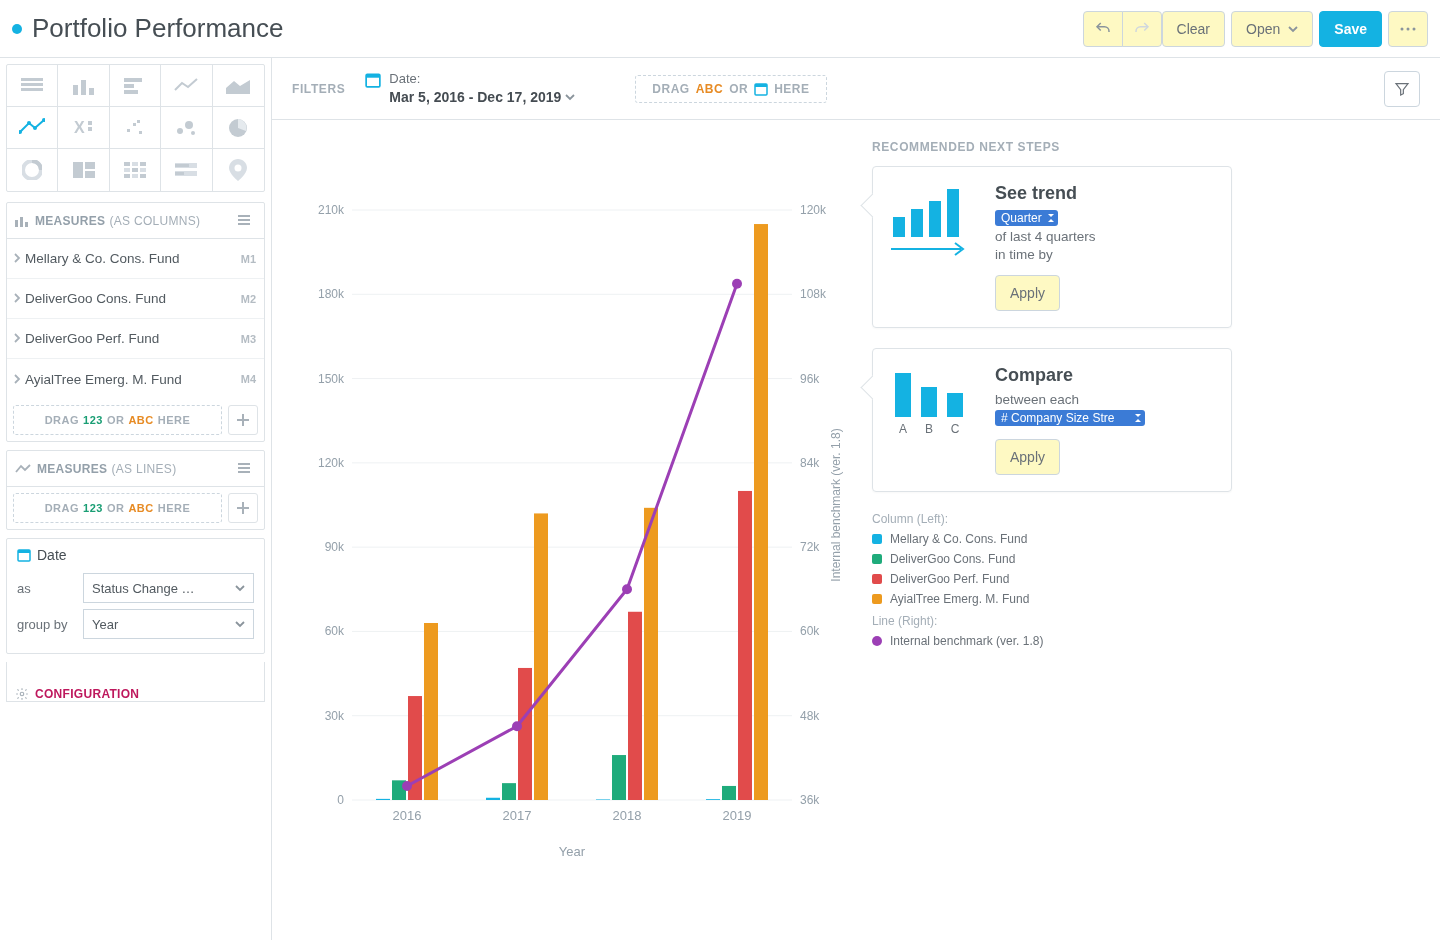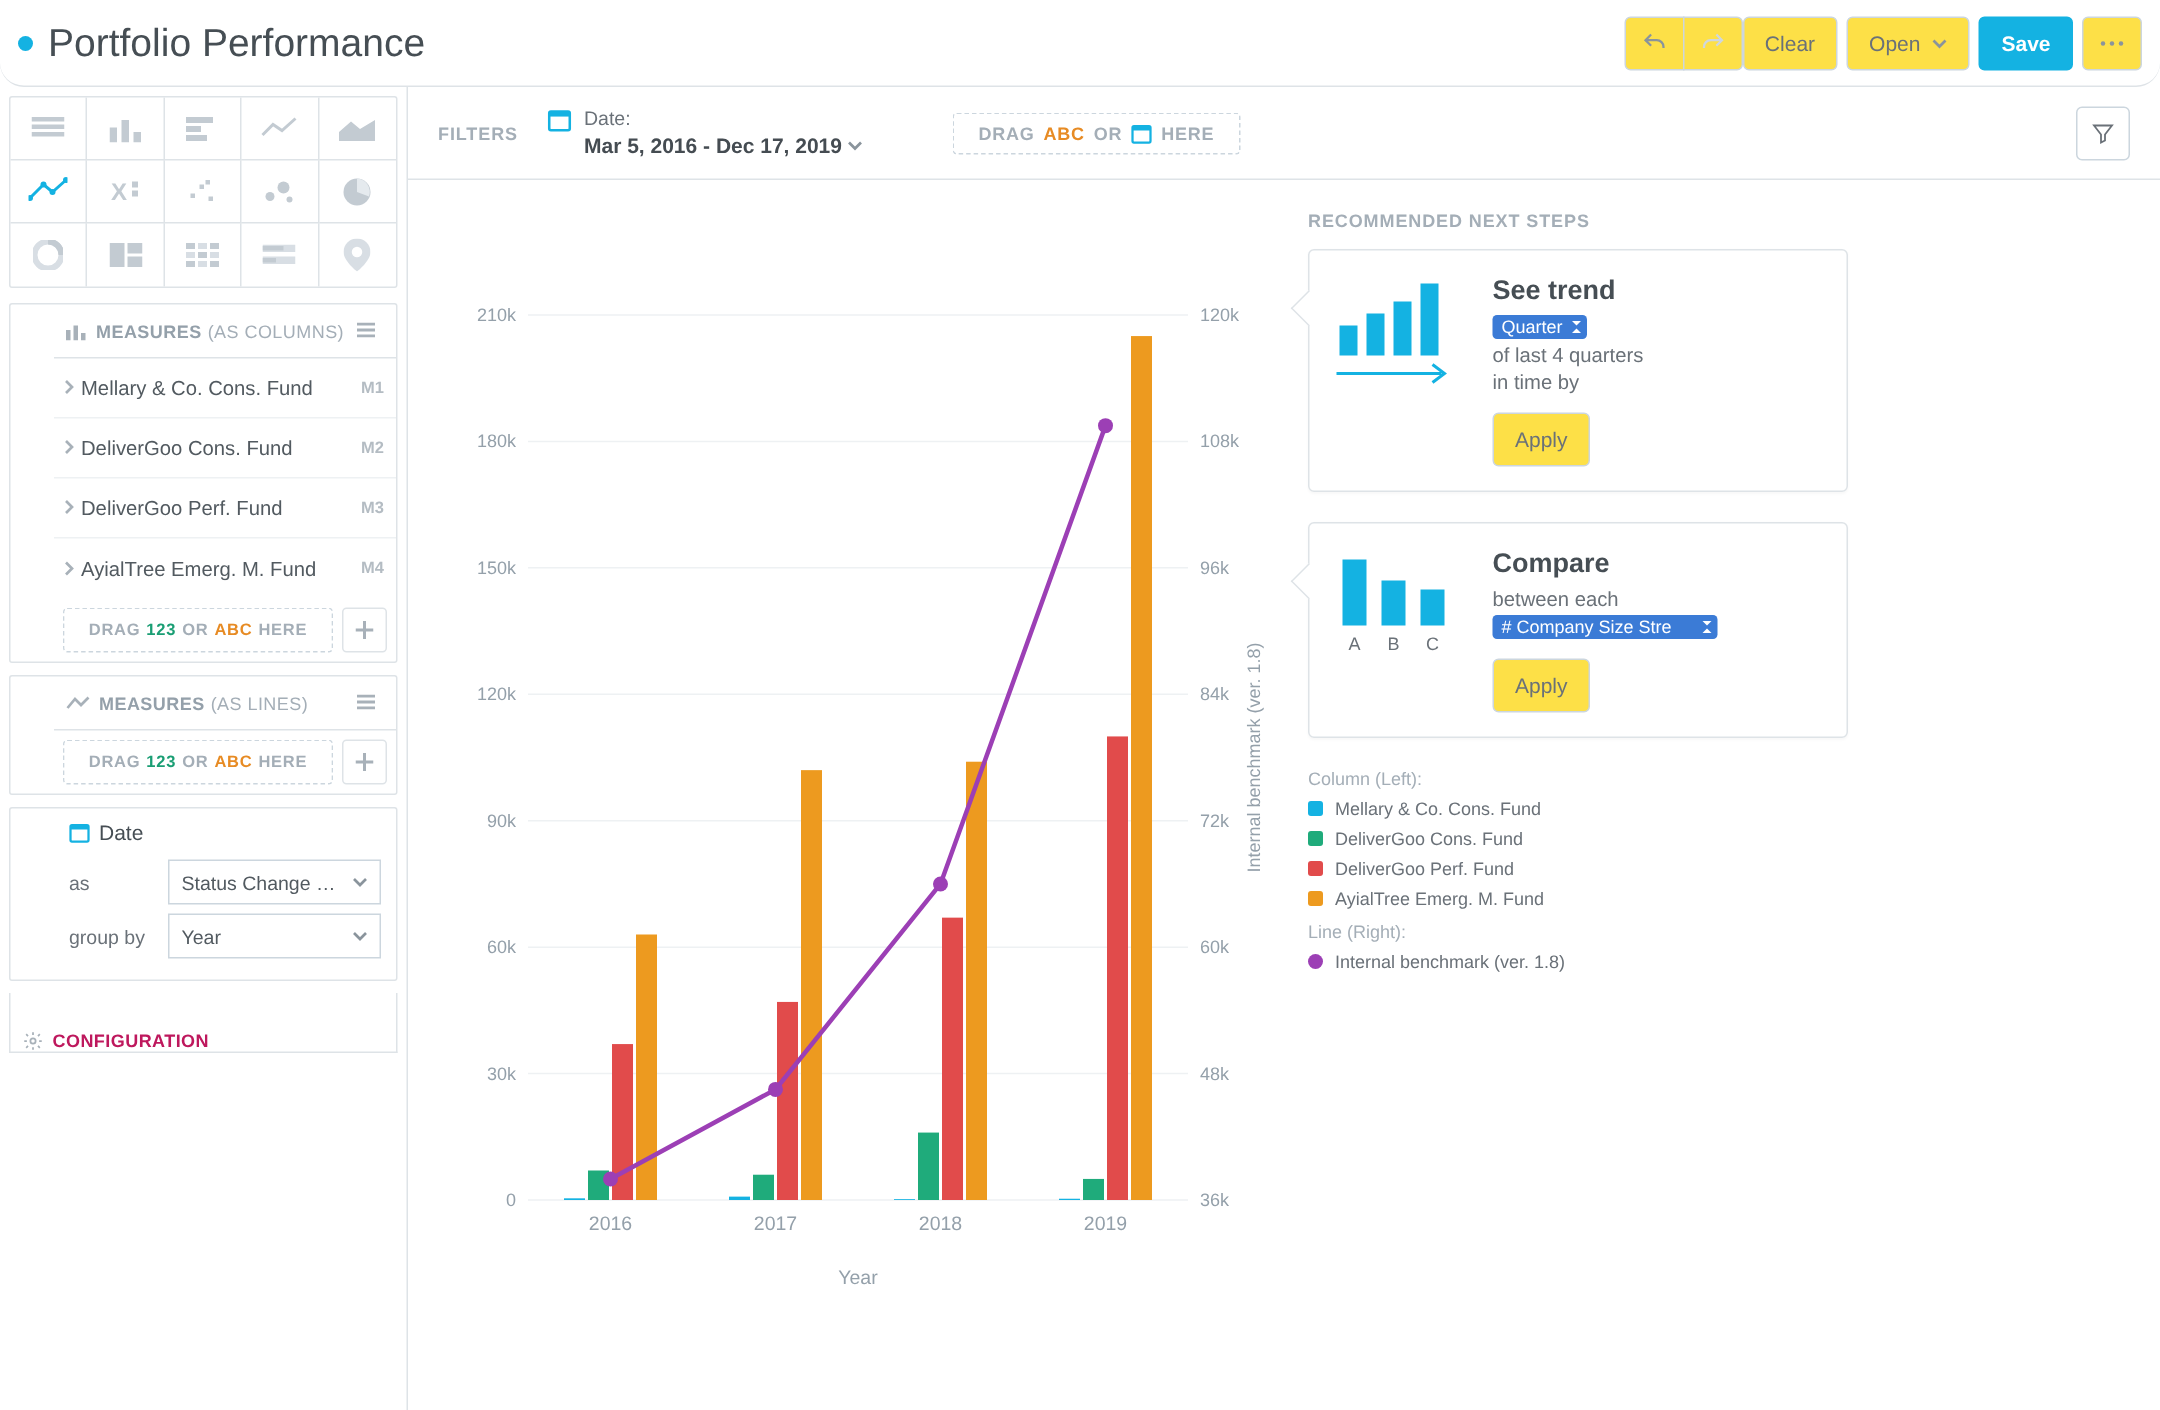--- a/index.html
+++ b/index.html
@@ -1,46 +1,46 @@
 <!DOCTYPE html>
 <html><head>
 <meta charset="utf-8">
 <style>
 * { box-sizing: border-box; margin: 0; padding: 0; font-family: -apple-system, BlinkMacSystemFont, "Segoe UI", Helvetica, Arial, sans-serif; }
 body { background: #fff; color: #464e54; font-size: 13px; }
 .app { width: 1440px; height: 940px; display: flex; flex-direction: column; }
 
 
-.header { height: 58px; border-bottom: 1px solid #dee3e7; display: flex; align-items: center; padding: 0 12px; border-radius: 16px; }
+.header { height: 58px; border-bottom: 1px solid #dee3e7; display: flex; align-items: center; padding: 0 12px; }
 .title-wrap { display: flex; align-items: center; gap: 10px; }
 .unsaved-dot { width: 10px; height: 10px; border-radius: 50%; background: #14b2e2; }
 .title { font-size: 26px; font-weight: 400; color: #464e54; }
 .header-spacer { flex: 1; }
-.btn { height: 36px; border: 1px solid #ccd6de; background: #fde047; border-radius: 4px; display: inline-flex; align-items: center; justify-content: center; padding: 0 14px; font-size: 14px; color: #6a7178; cursor: pointer; }
+.btn { height: 36px; border: 1px solid #ccd6de; background: #fef9c3; border-radius: 4px; display: inline-flex; align-items: center; justify-content: center; padding: 0 14px; font-size: 14px; color: #6a7178; cursor: pointer; }
 .btn.icon-only { width: 40px; padding: 0; }
 .btn + .btn { margin-left: 6px; }
 .btn.primary { background: #14b2e2; border-color: #14b2e2; color: #fff; font-weight: 600; }
 .btn-group { display: inline-flex; }
 .btn-group .btn { border-radius: 0; margin-left: -1px; }
 .btn-group .btn:first-child { border-radius: 4px 0 0 4px; margin-left: 0; }
 .btn-group .btn:last-child { border-radius: 0 4px 4px 0; }
 .open-btn { display: inline-flex; align-items: center; gap: 8px; }
 
 
 .body { flex: 1; display: flex; overflow: hidden; }
 
 
 .left-panel { width: 272px; border-right: 1px solid #dee3e7; overflow-y: auto; padding: 6px; background: #fff; }
 .chart-type-grid { display: grid; grid-template-columns: repeat(5, 1fr); border: 1px solid #dee3e7; border-radius: 2px; margin-bottom: 10px; }
 .chart-type-cell { height: 42px; display: flex; align-items: center; justify-content: center; border-right: 1px solid #dee3e7; border-bottom: 1px solid #dee3e7; color: #a8b1b9; cursor: pointer; }
 .chart-type-cell:nth-child(5n) { border-right: none; }
 .chart-type-cell:nth-last-child(-n+5) { border-bottom: none; }
 .chart-type-cell.active { color: #14b2e2; }
 
-.panel-section { border: 1px solid #dee3e7; border-radius: 2px; margin-bottom: 8px; padding-left: 29px; }
+.panel-section { border: 1px solid #dee3e7; border-radius: 2px; margin-bottom: 8px; }
 .section-header { height: 36px; display: flex; align-items: center; padding: 0 8px; color: #94a0aa; font-size: 12px; letter-spacing: 0.3px; font-weight: 700; border-bottom: 1px solid #dee3e7; }
 .section-header .subtle { font-weight: 400; margin-left: 4px; color: #a4aeb7; }
 .section-header svg { margin-right: 6px; }
 .section-menu { margin-left: auto; color: #a8b1b9; cursor: pointer; }
 
 .measure-row { position: relative; height: 40px; border-bottom: 1px solid #eef1f3; display: flex; align-items: center; padding: 0 8px 0 6px; }
 .measure-row:last-of-type { border-bottom: none; }
 .chev { color: #a8b1b9; margin-right: 4px; }
 .measure-label { flex: 1; white-space: nowrap; overflow: hidden; text-overflow: ellipsis; font-size: 13.5px; color: #525a60; }
 .measure-tag { font-size: 11px; color: #b4bcc3; font-weight: 600; }

